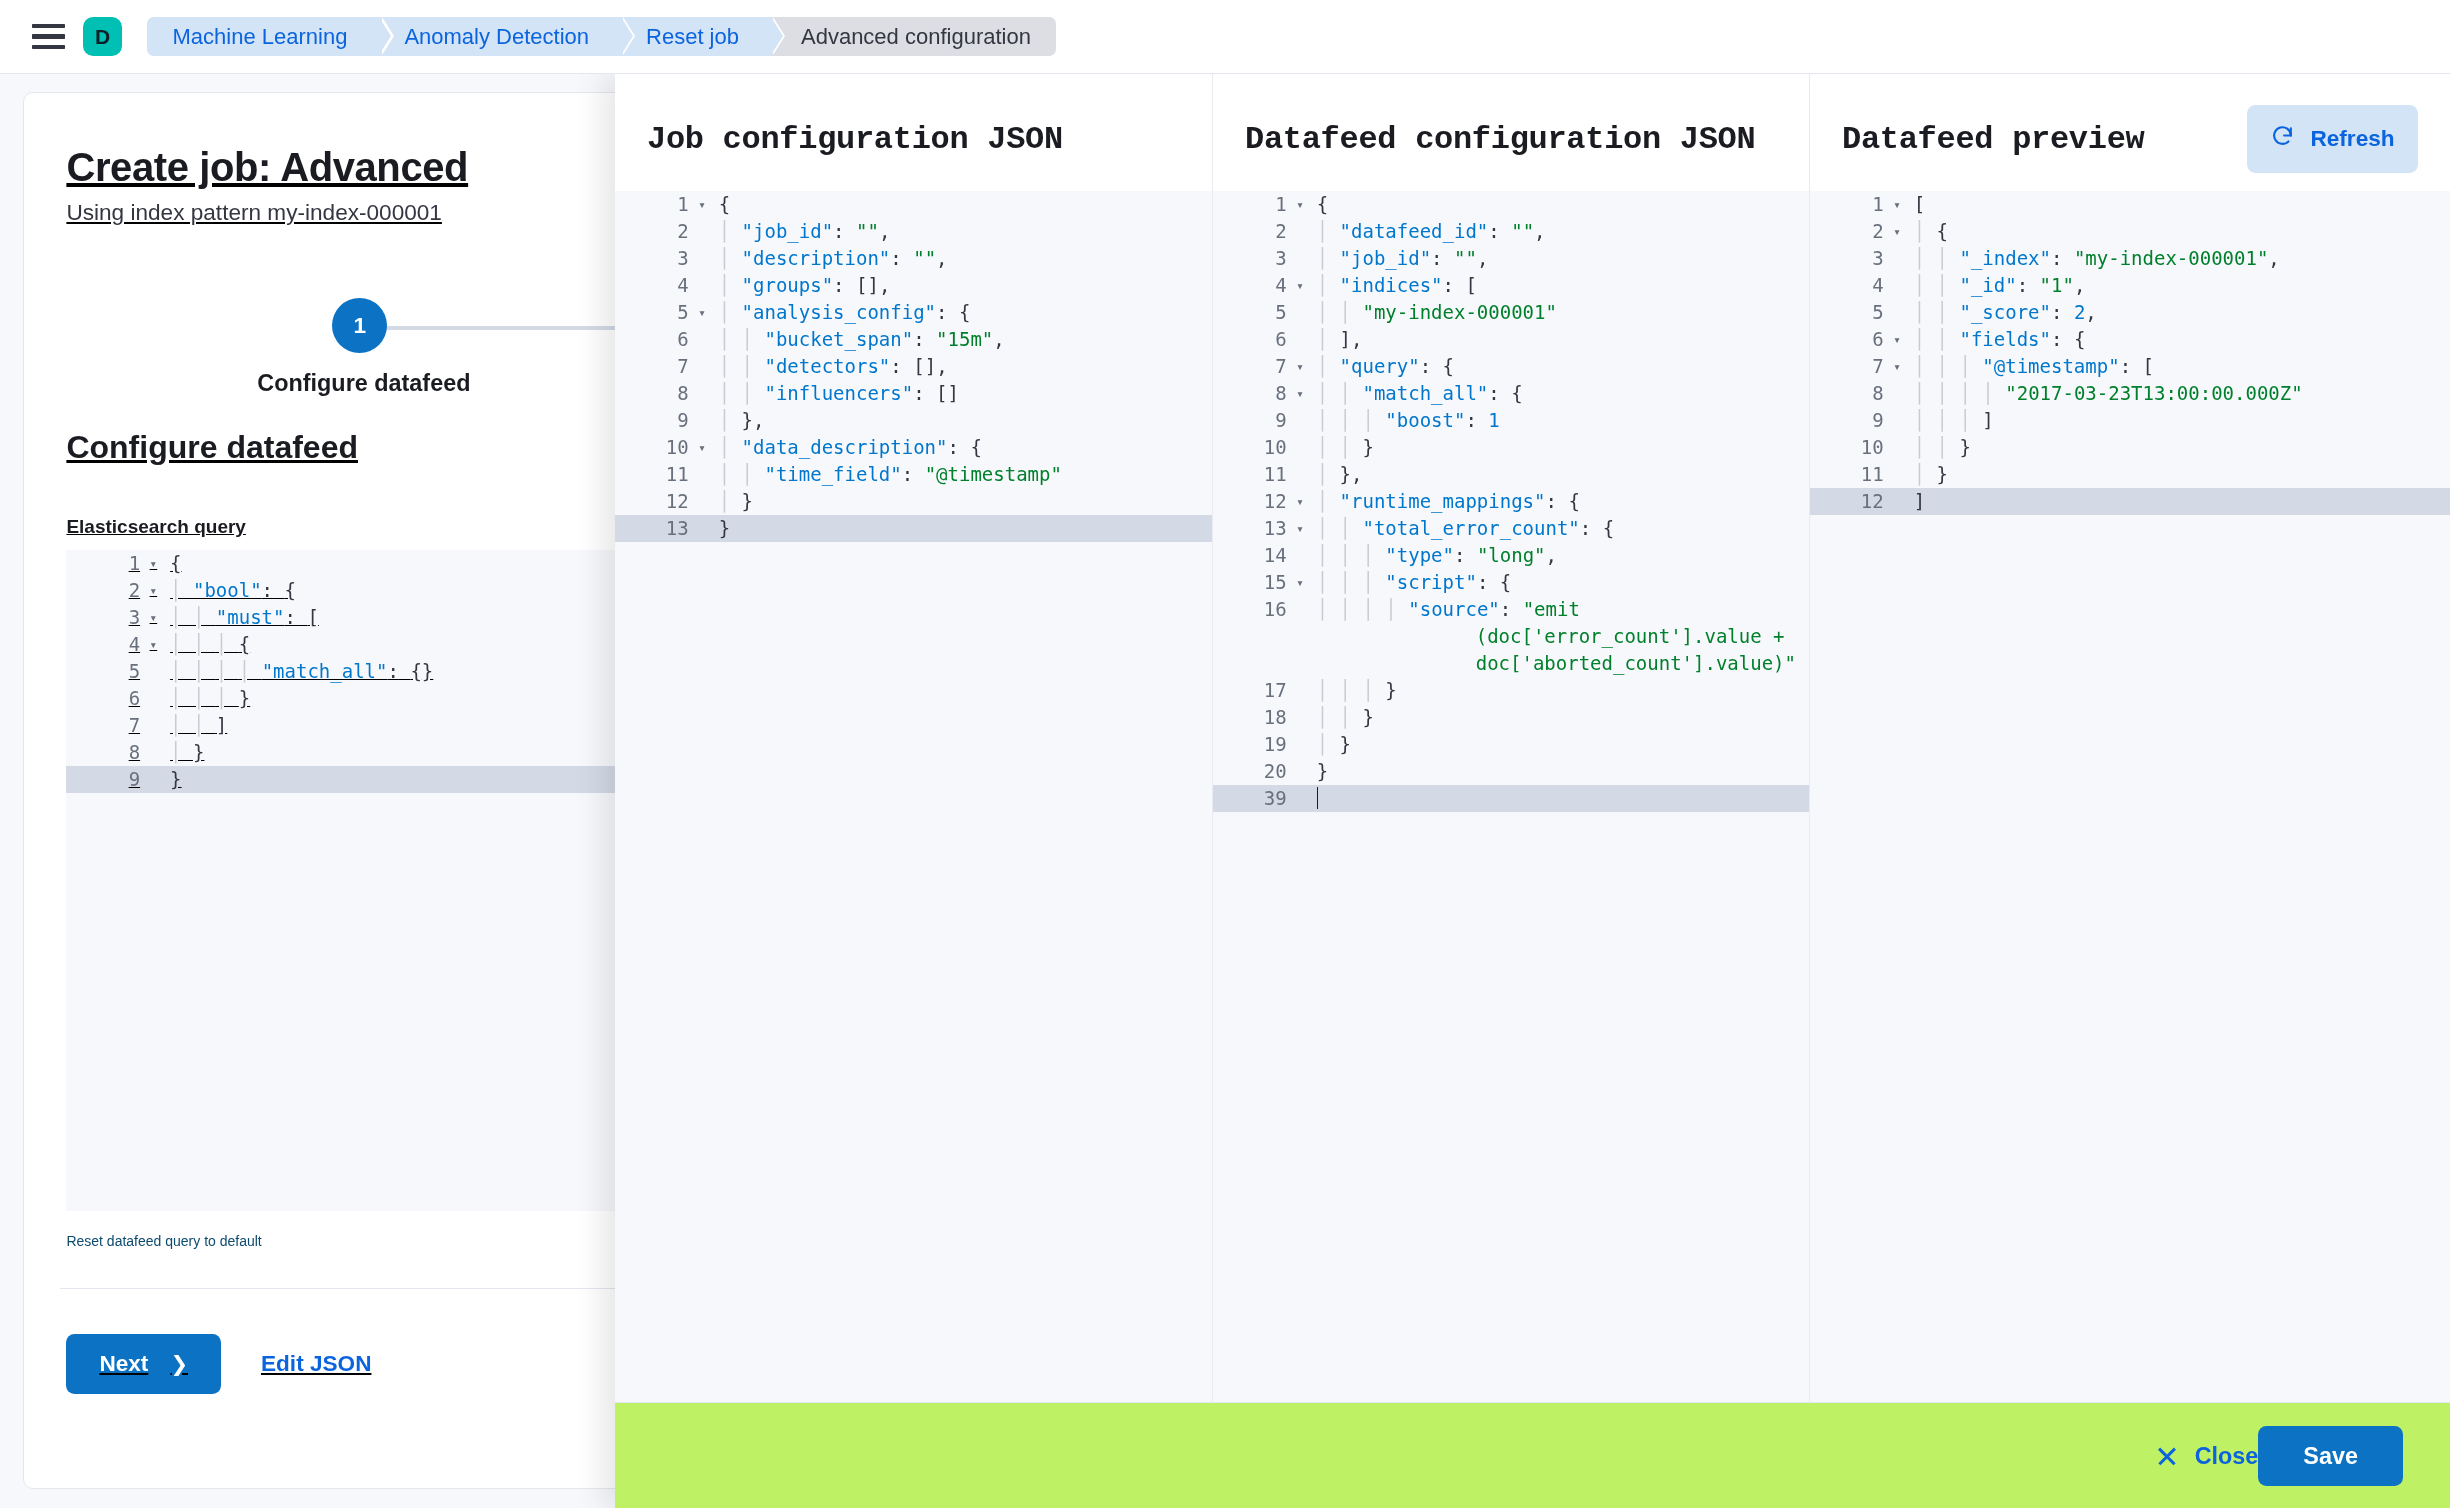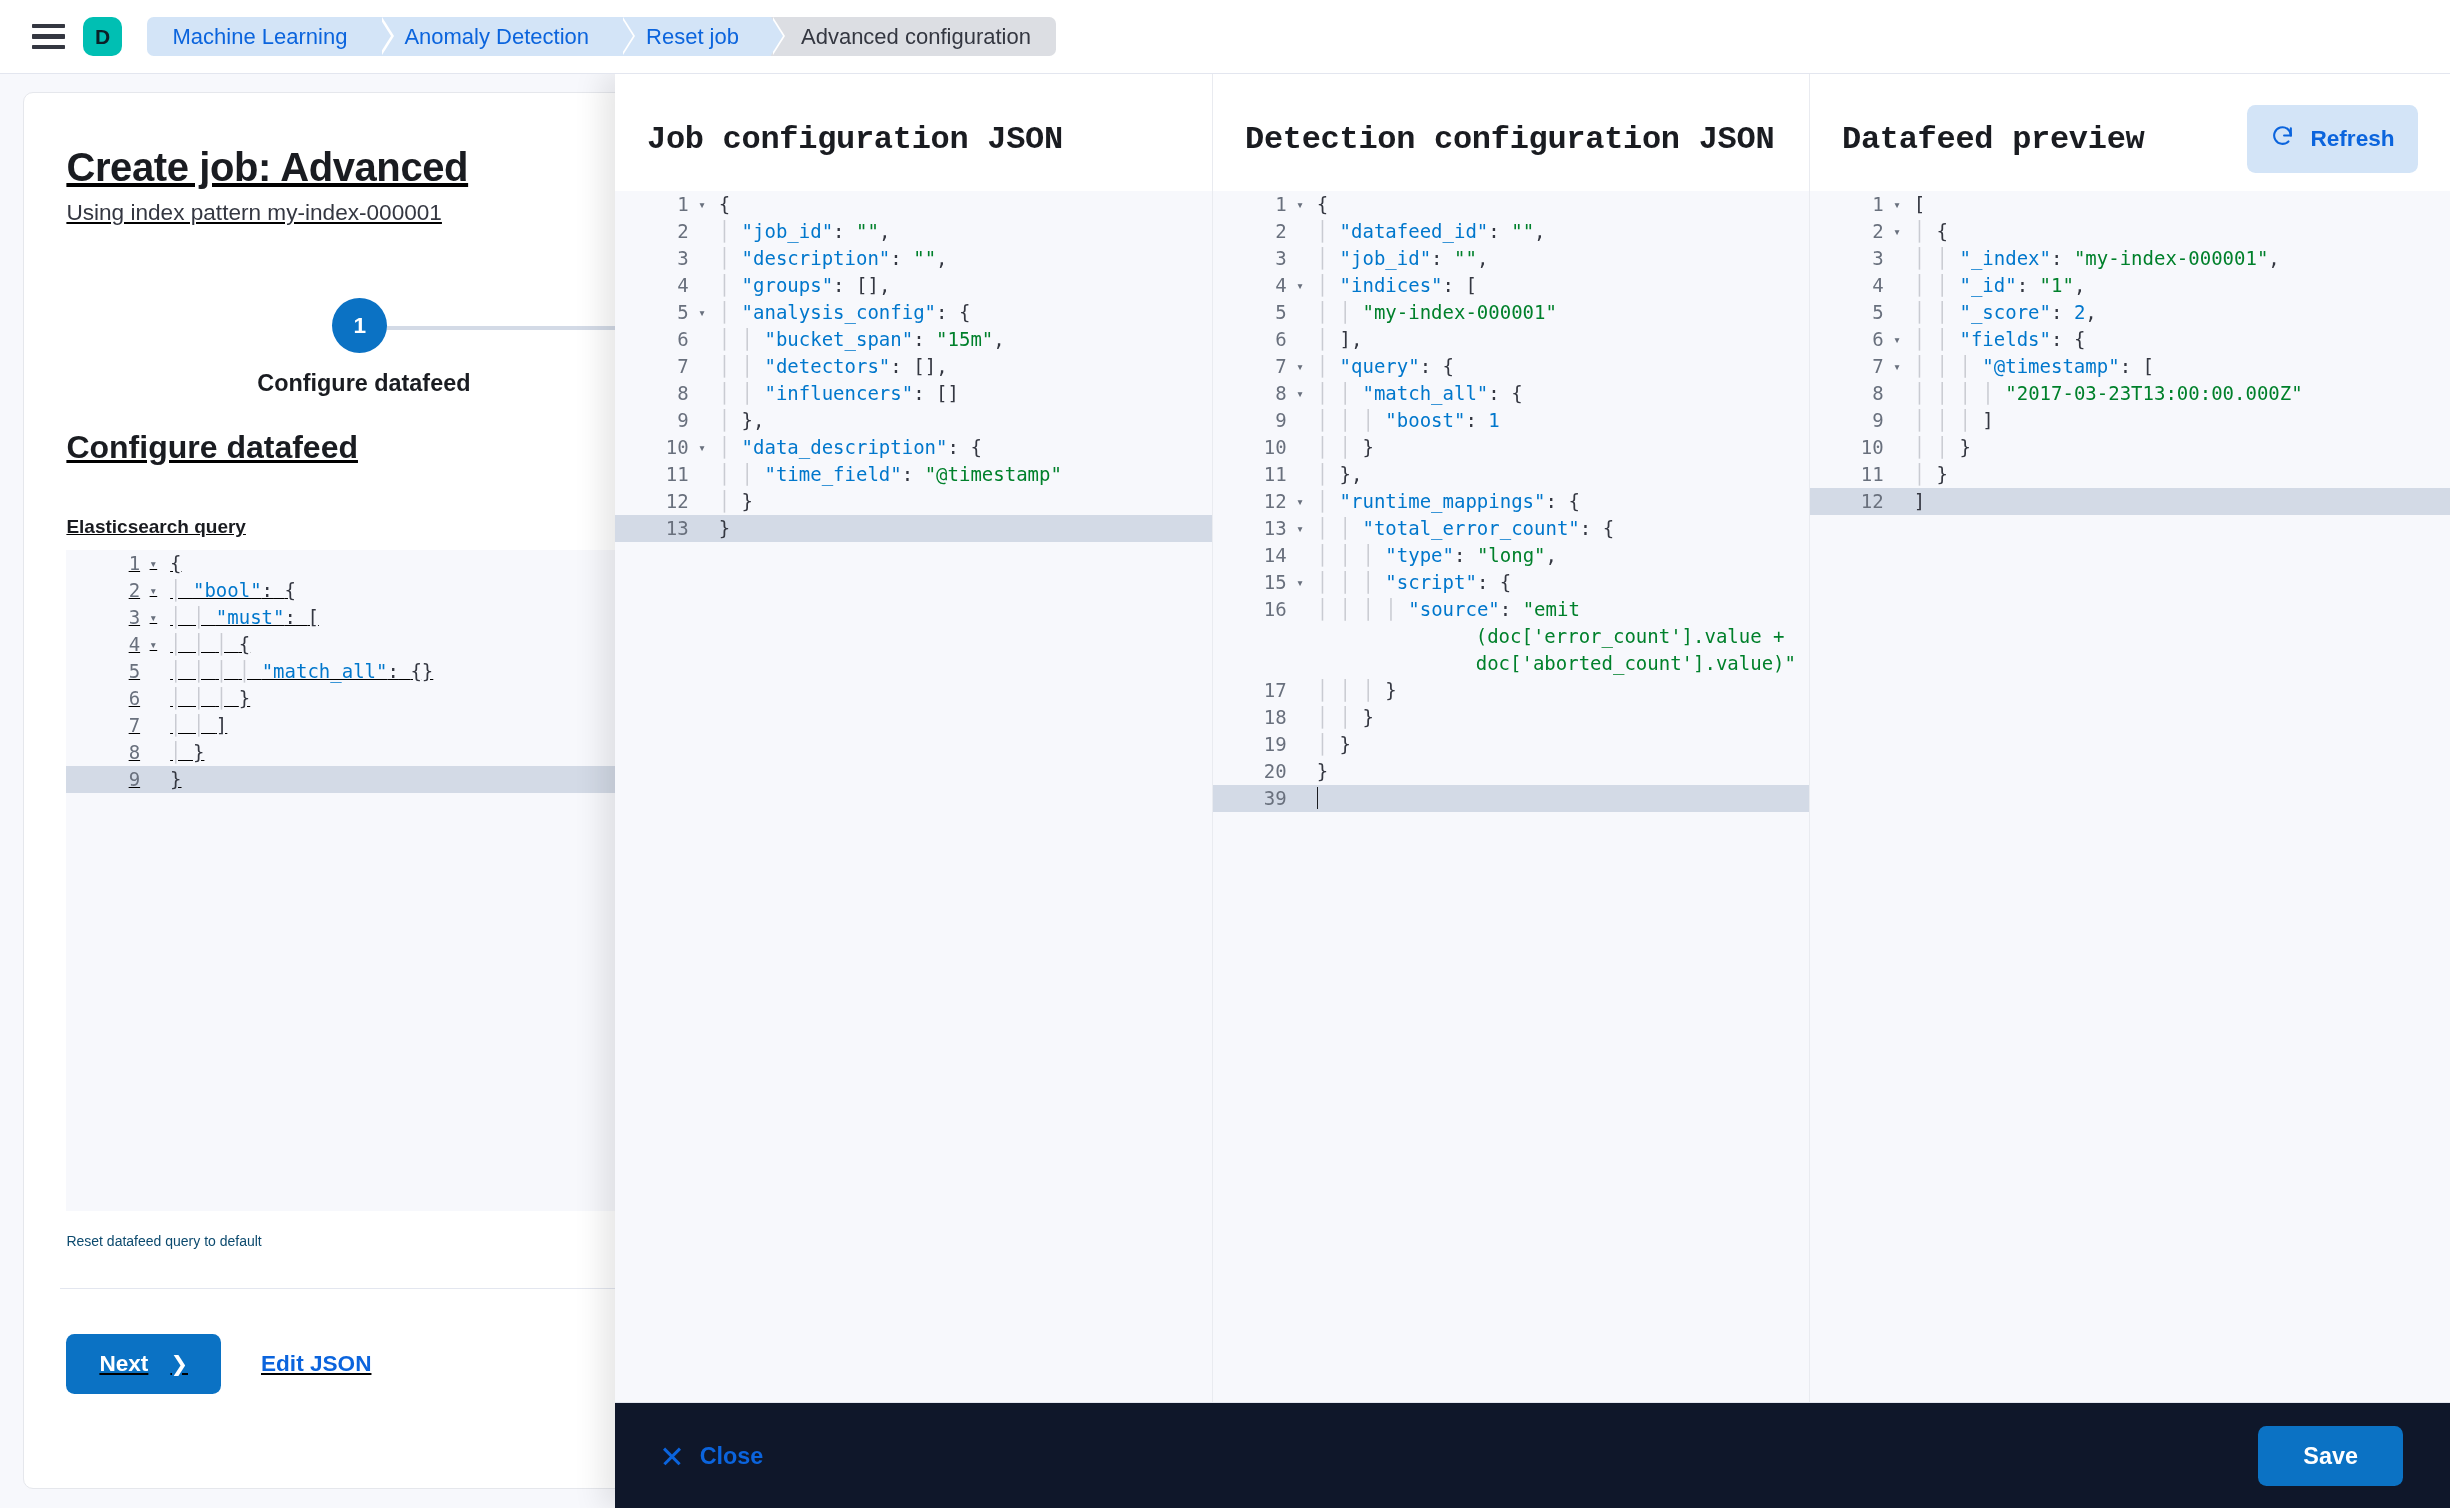--- a/index.html
+++ b/index.html
@@ -190,23 +190,23 @@
     height: 68px; padding: 0 23.4px;
     font-size: 22.6px; font-weight: 700;
     font-family: "Liberation Sans", sans-serif;
     display: inline-flex; align-items: center; gap: 15px;
     cursor: pointer;
   }
   .fcol-editor { margin-top: 27px; flex: 1; overflow: hidden; }
 
   .flyout-foot {
     height: 107px; flex: 0 0 107px;
-    background: #0f172a;
+    background: #bef264;
     border-top: 0.8px solid #E3E6EF;
-    display: flex; align-items: center; justify-content: space-between;
+    display: flex; align-items: center; justify-content: flex-end;
     padding: 0 47px 0 46px;
   }
   .btn-close {
     background: none; border: none;
     font-size: 23.4px; font-weight: 700; color: #0B64DD;
     font-family: "Liberation Sans", sans-serif;
     display: inline-flex; align-items: center; gap: 16.7px;
     cursor: pointer;
   }
   .btn-save {
@@ -396,21 +396,21 @@
               <div class="ed-fold"></div>
               <div class="ed-code"><span class="p">}</span></div>
             </div>
           </div>
         <div class="ed-fill" style="height:754px"></div>
       </div>
     </div>
 
     <div class="fcol c2">
       <div class="fcol-head">
-        <div class="fcol-title">Detection configuration JSON</div>
+        <div class="fcol-title">Datafeed configuration JSON</div>
       </div>
       <div class="fcol-editor editor">
         <div class="ed-body" id="datafeed-editor-body">
             <div class="ed-row">
               <div class="ed-gut">1</div>
               <div class="ed-fold">▾</div>
               <div class="ed-code"><span class="p">{</span></div>
             </div>
             <div class="ed-row">
               <div class="ed-gut">2</div>

